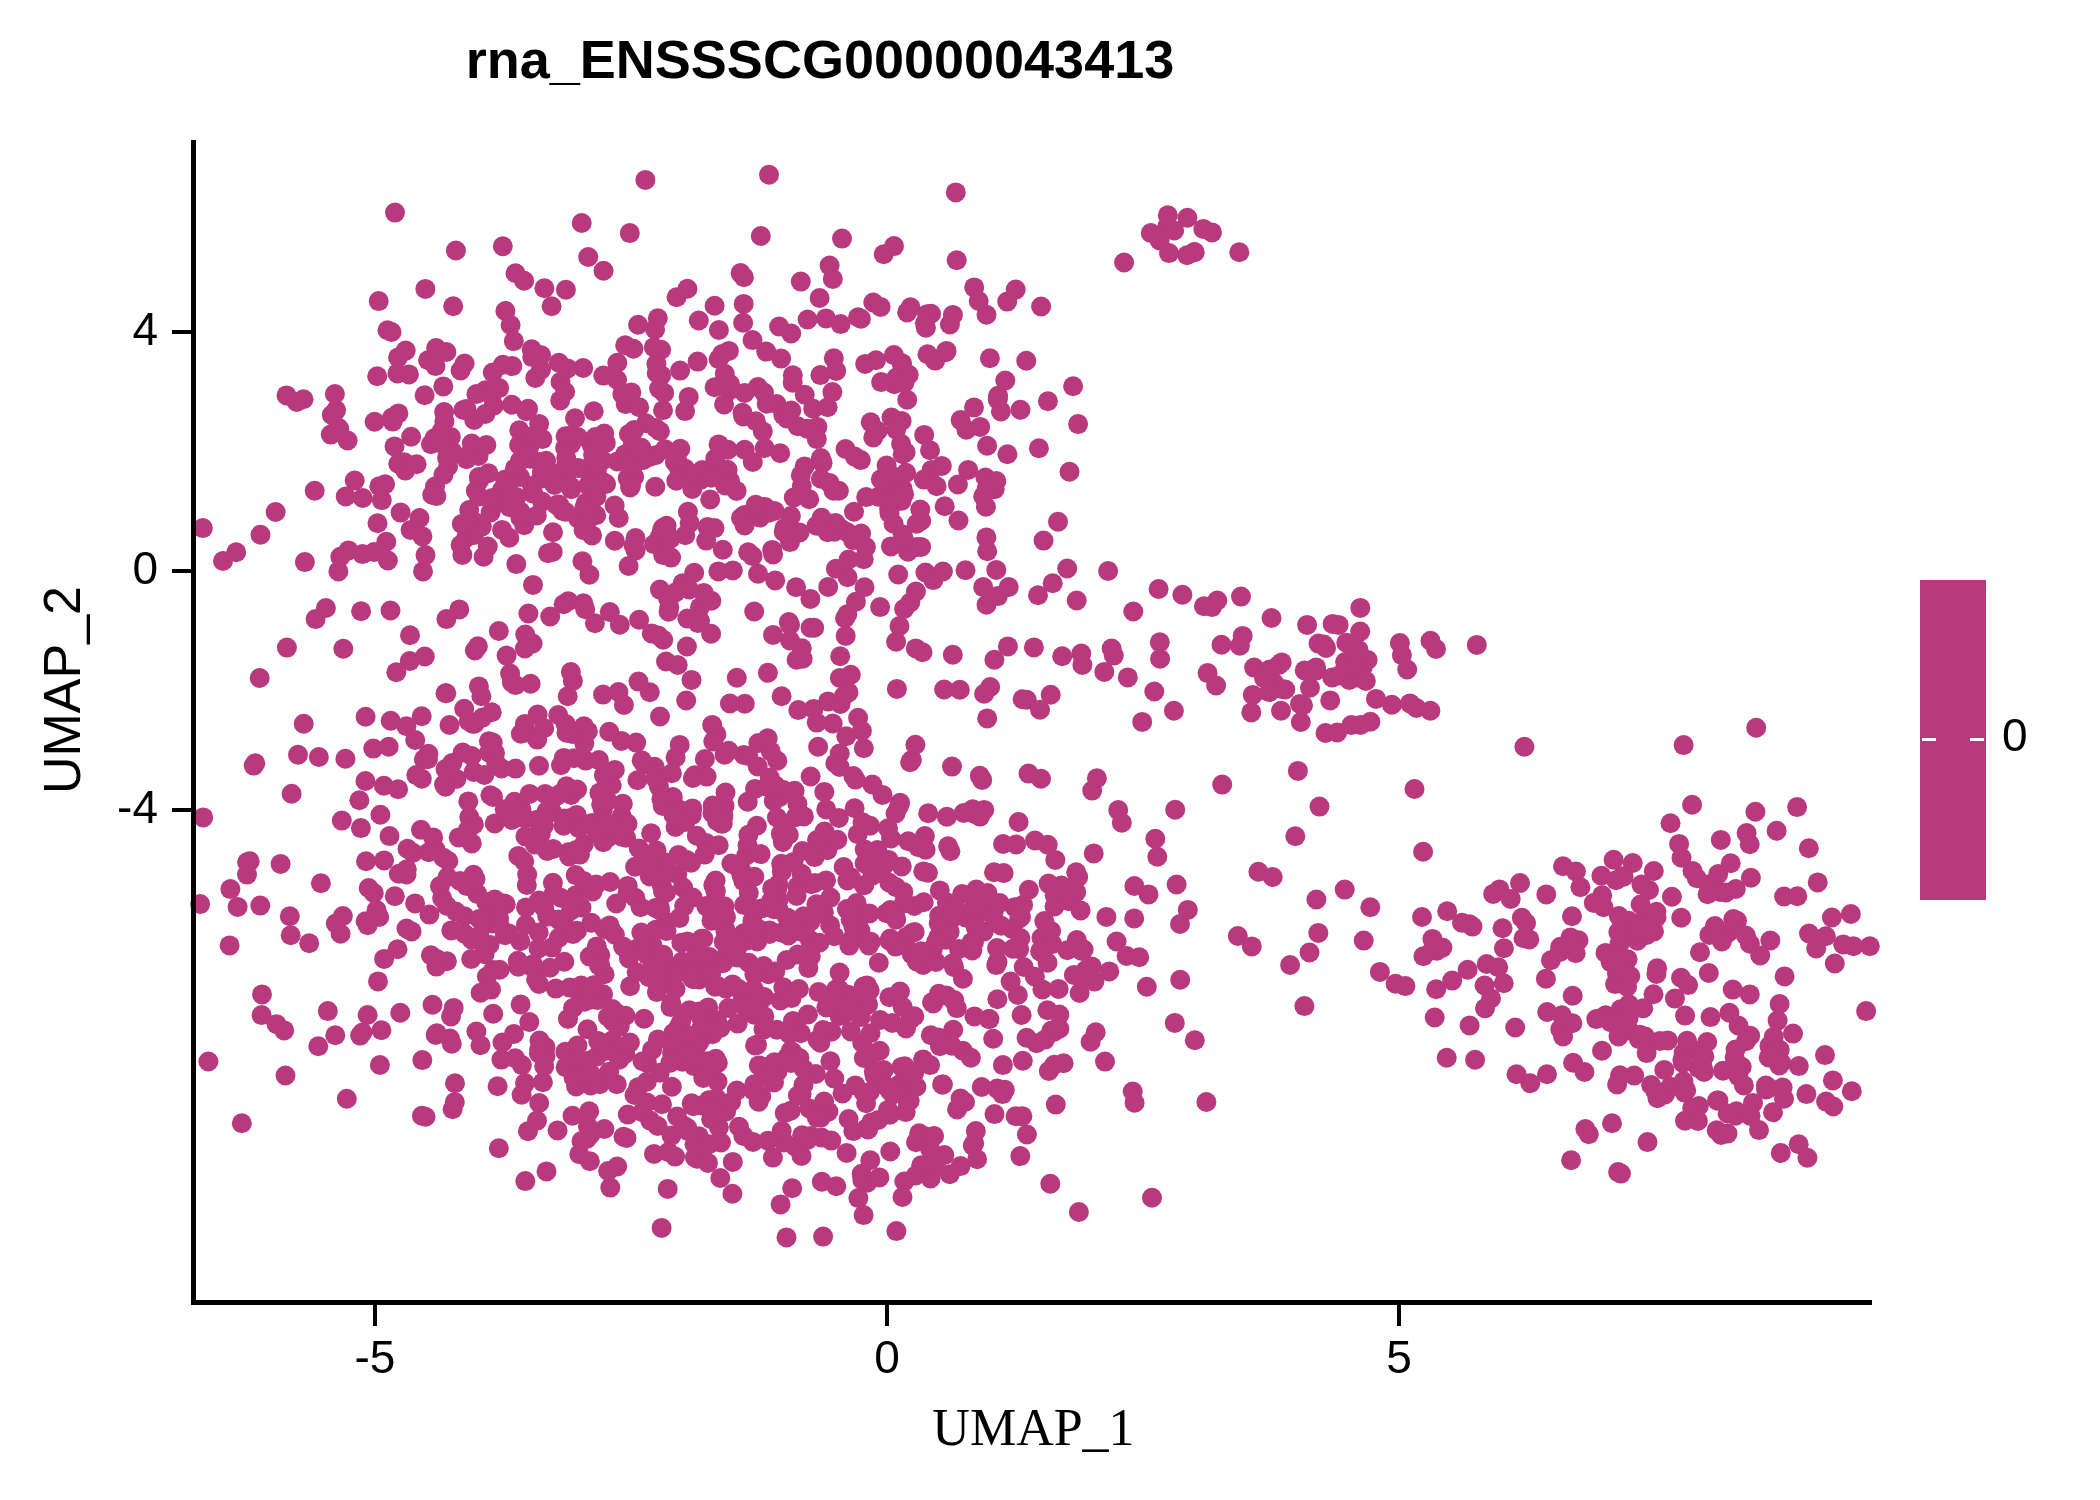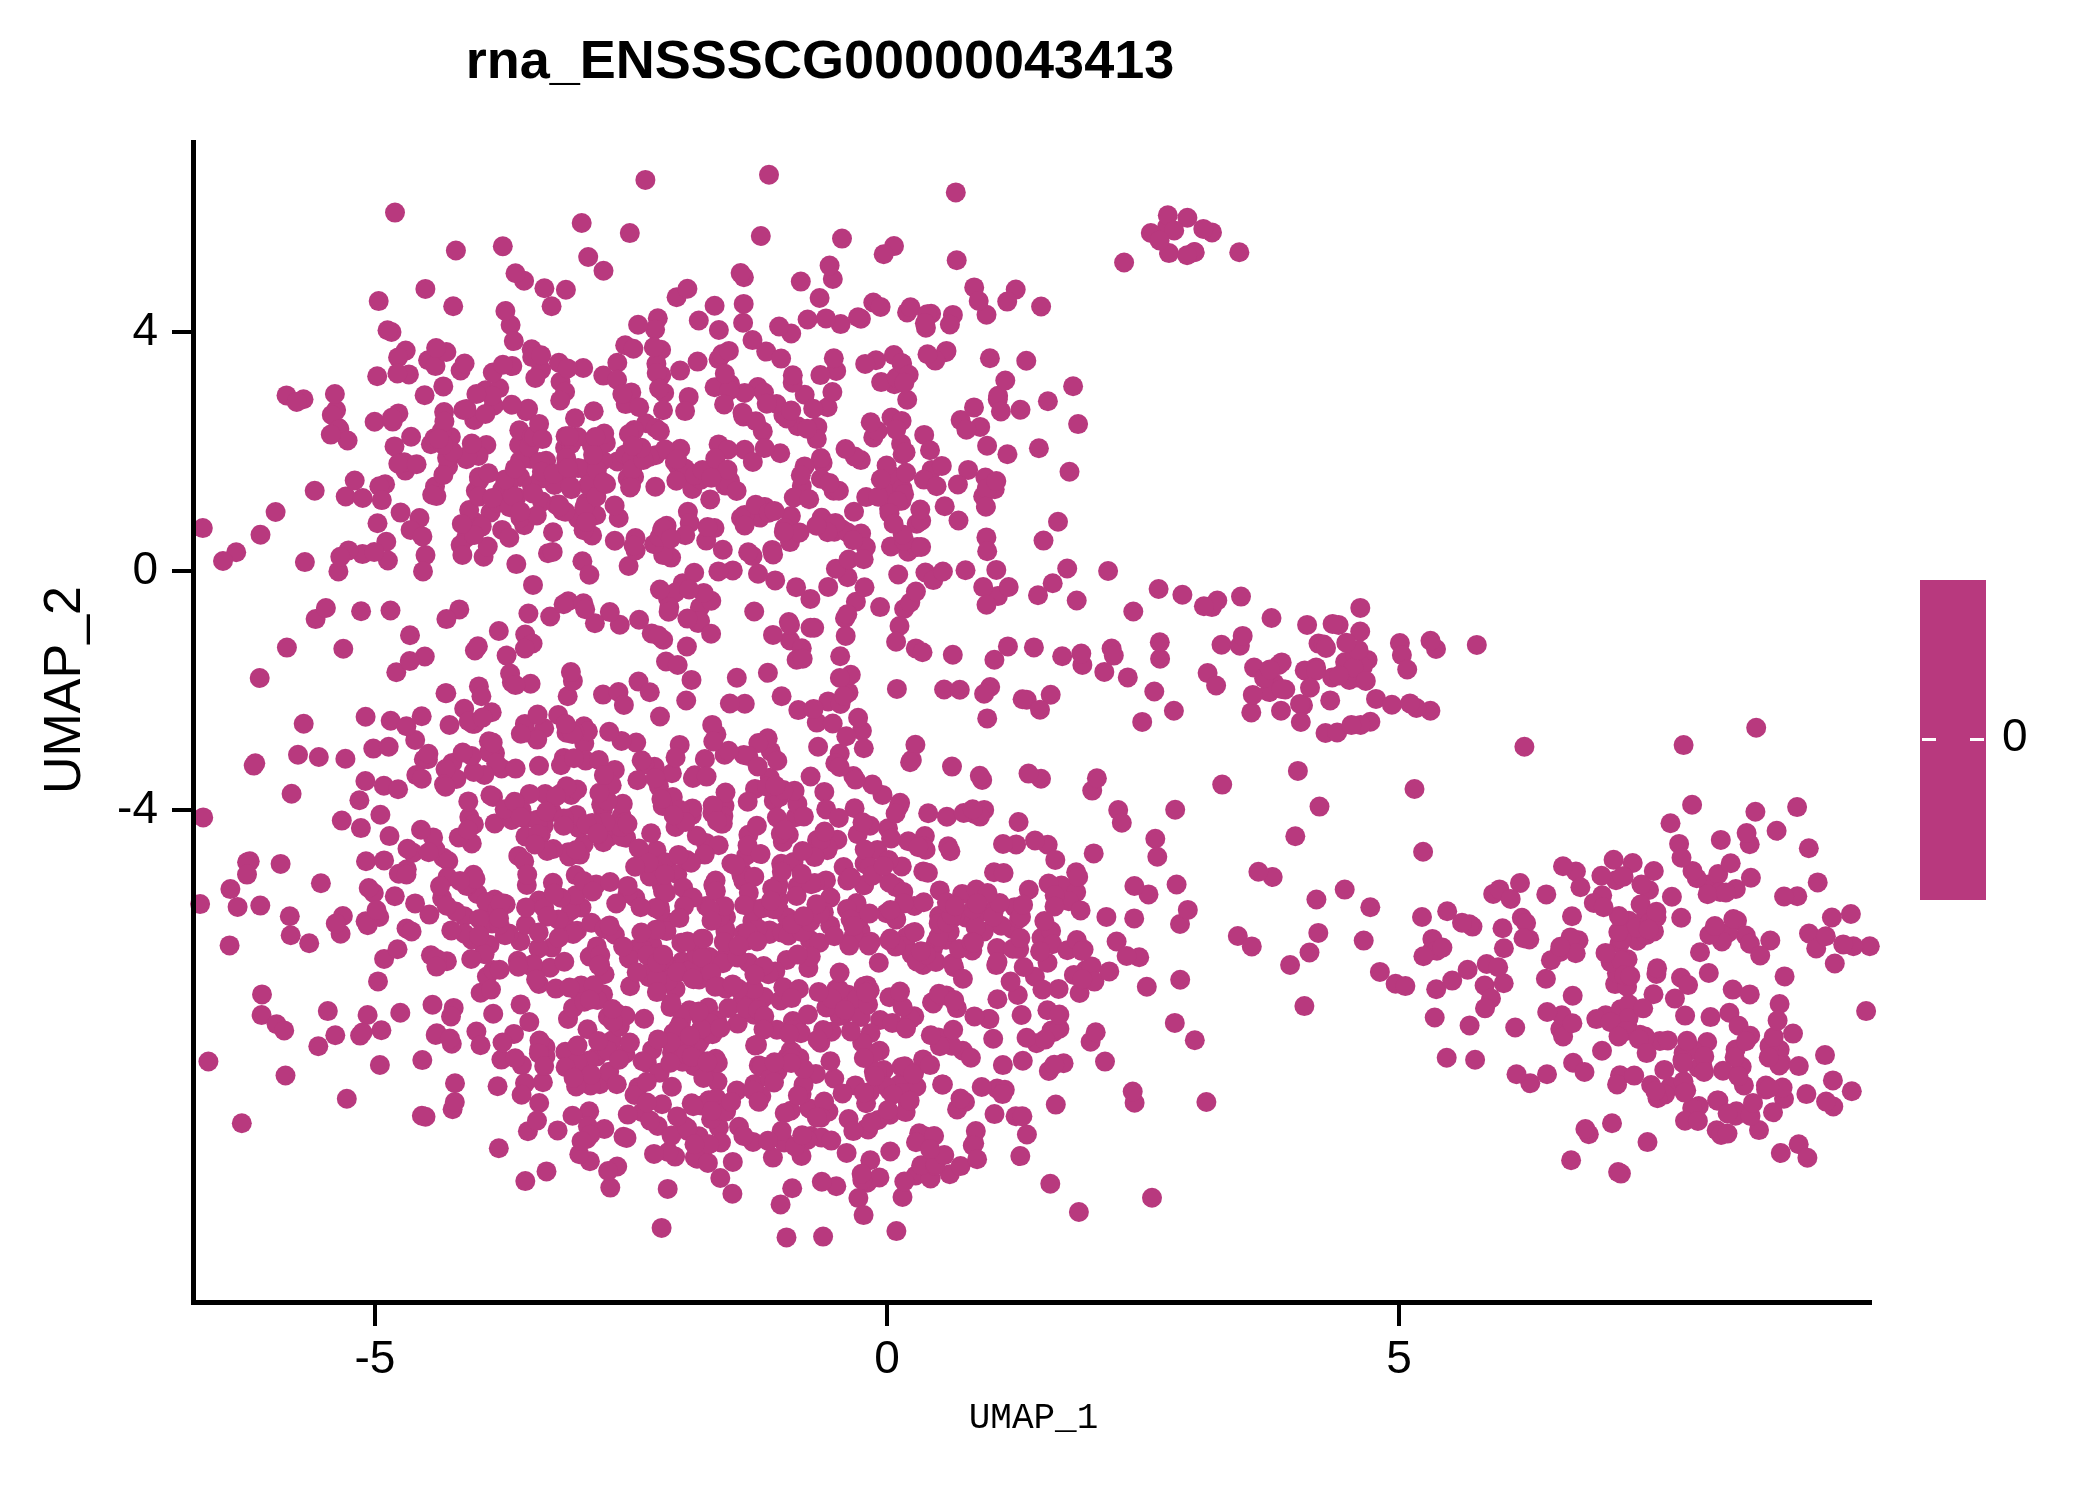--- a/index.html
+++ b/index.html
@@ -96,22 +96,22 @@
     transform: rotate(-90deg);
     font-family: "Liberation Sans", sans-serif;
     white-space: nowrap;
   }
   #x-axis-title {
     position: absolute;
     left: 195px;
     top: 1398px;
     width: 1677px;
     text-align: center;
-    font-size: 36px;
-    font-family: Liberation Mono, monospace;
+    font-size: 52px;
+    font-family: Liberation Serif, serif;
     white-space: nowrap;
   }
   #legend {
     position: absolute;
     left: 1920px;
     top: 580px;
     width: 180px;
     height: 340px;
   }
   #legend-bar {

